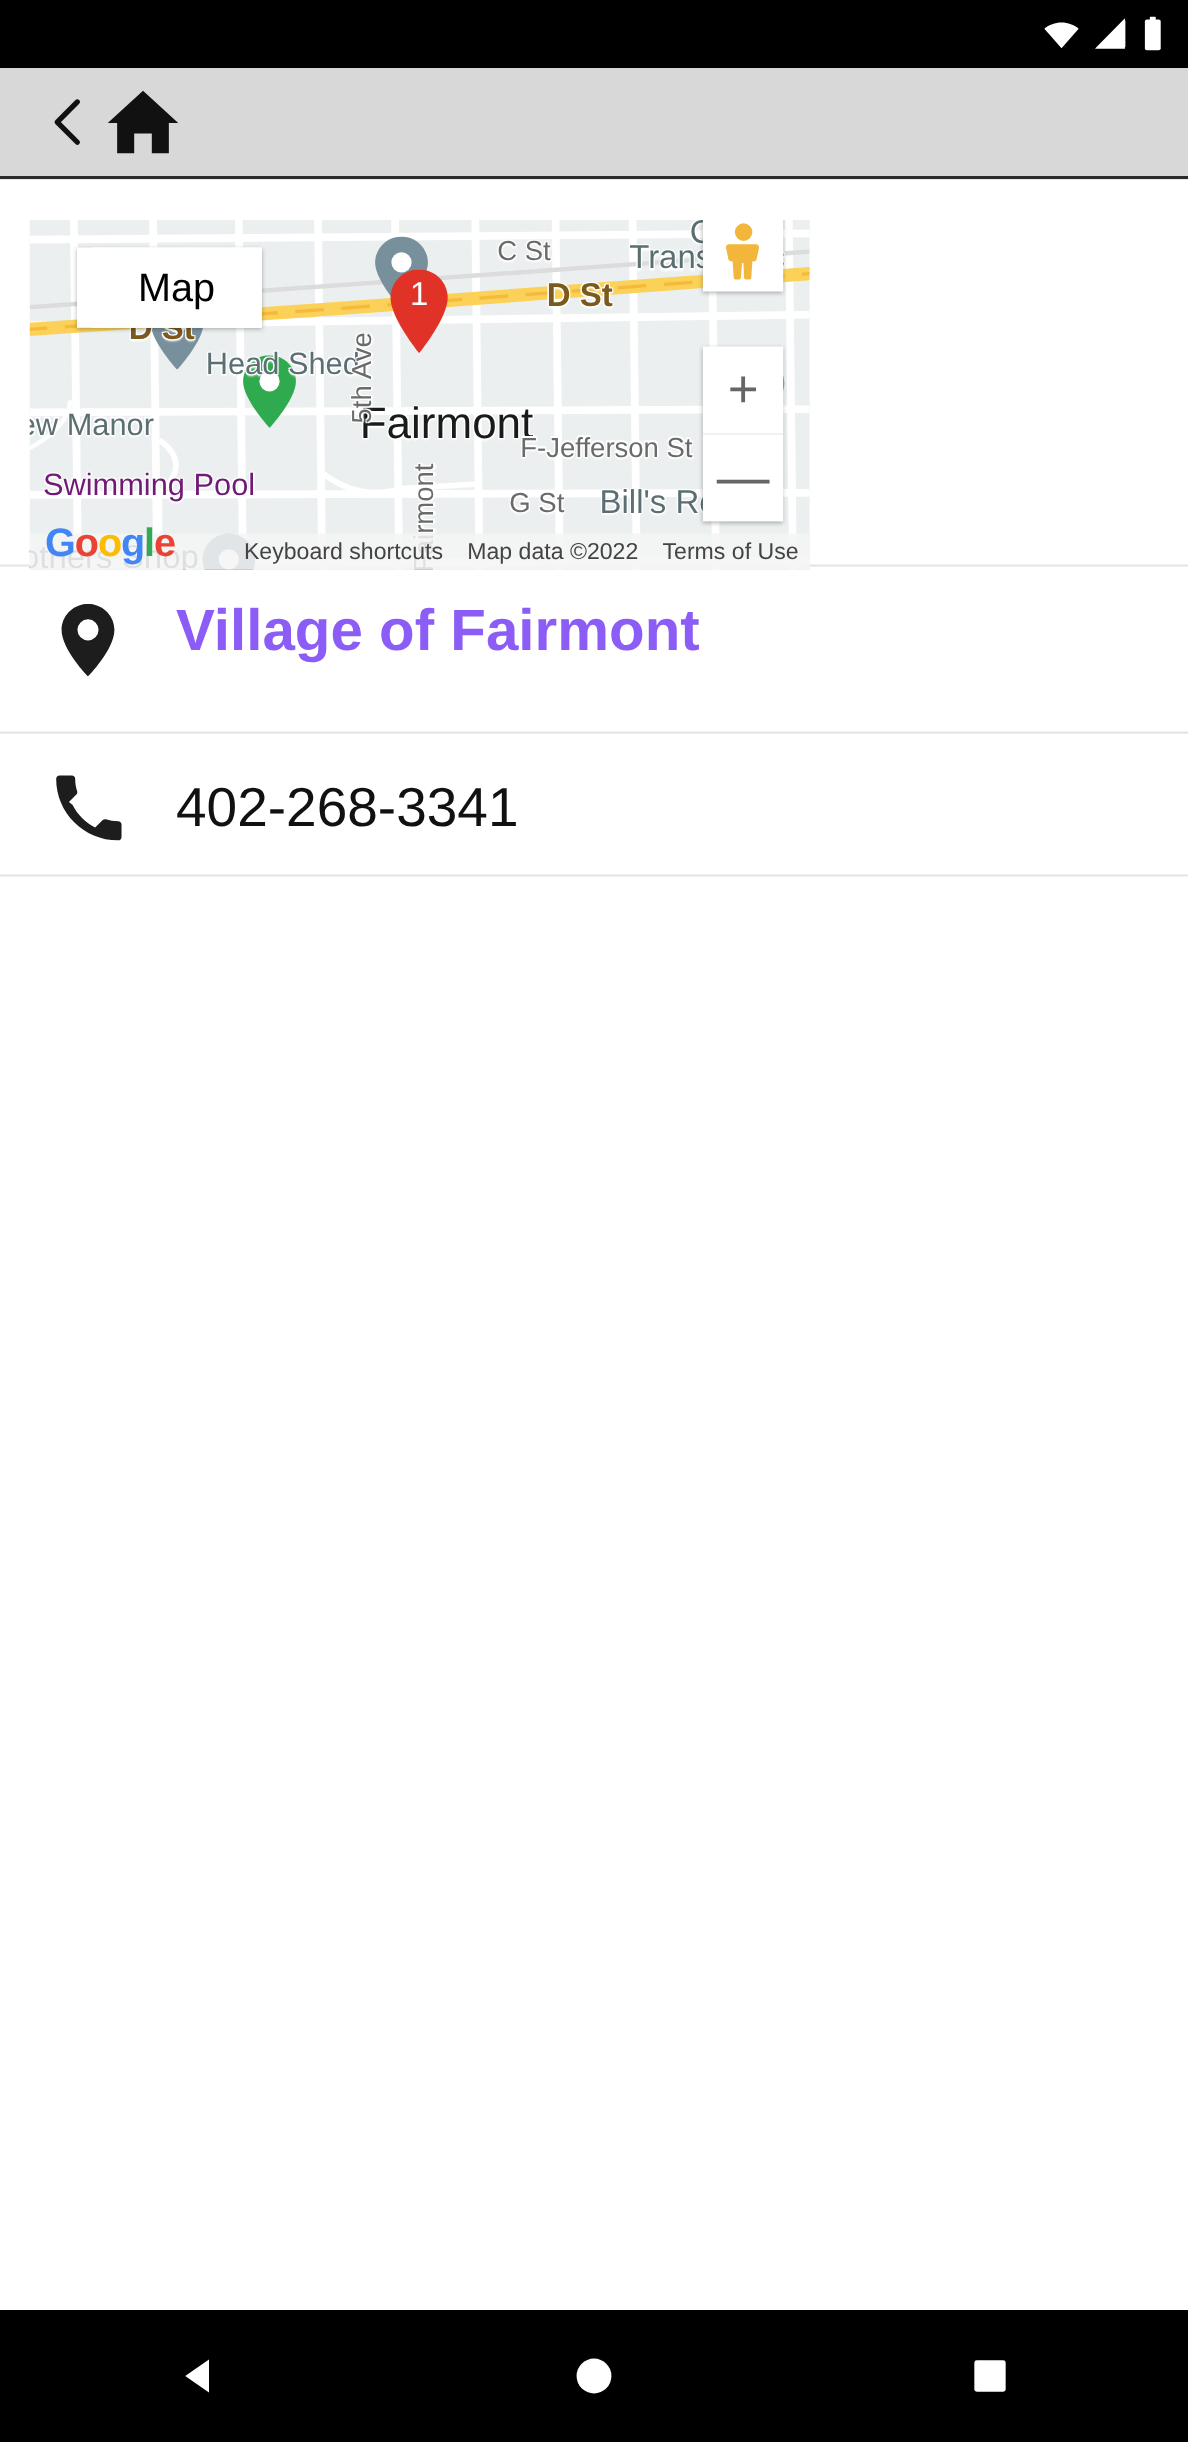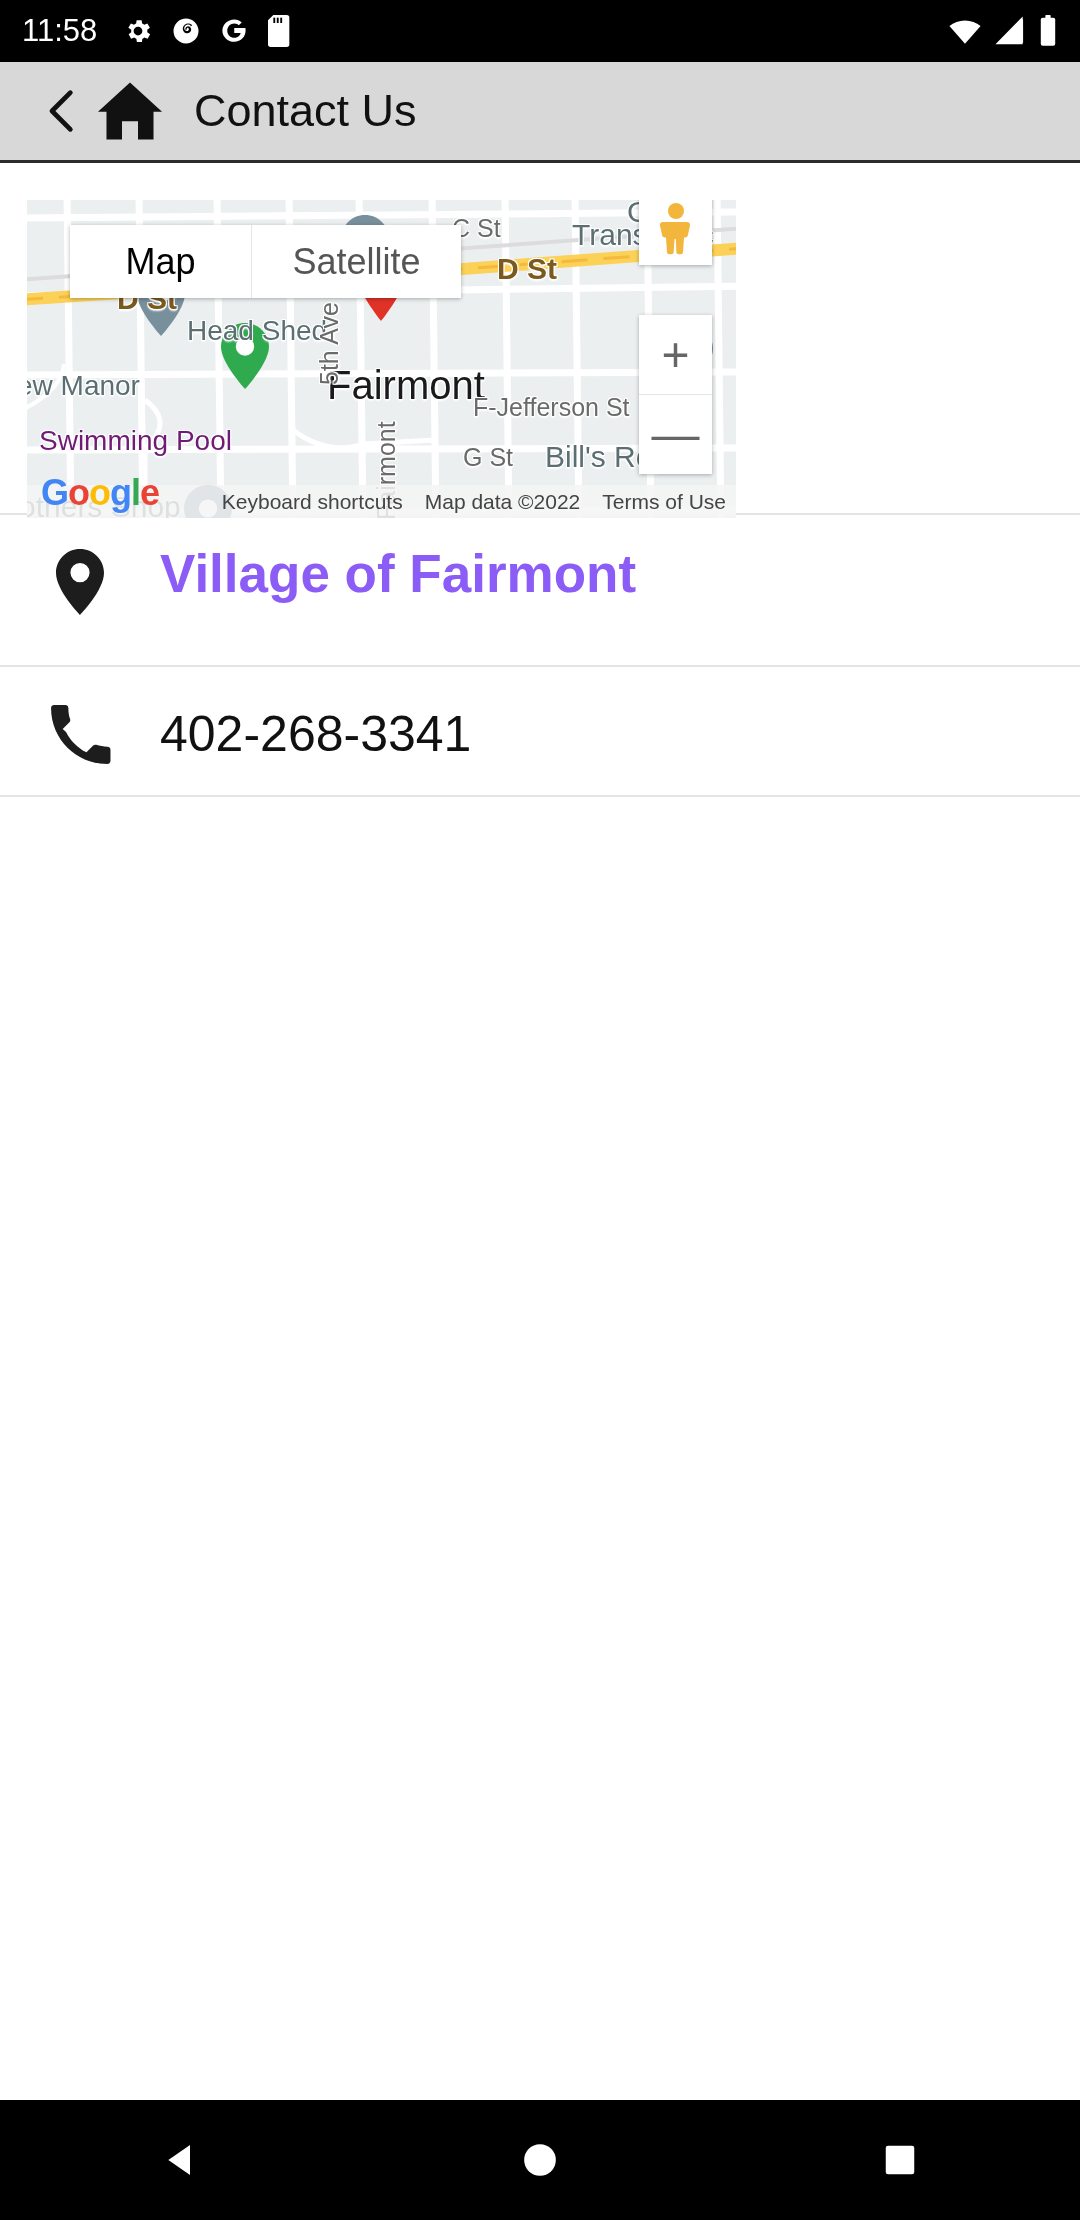--- a/index.html
+++ b/index.html
@@ -134,46 +134,20 @@
   .navbar{
     position:absolute;left:0;bottom:0;width:1080px;height:120px;
     background:#000;display:flex;align-items:center;justify-content:space-around;
   }
   .navbar .nb{display:flex;align-items:center;justify-content:center;width:120px;height:120px;}
 </style>
 </head>
 <body>
 
 <div class="status-bar">
-  <div class="sb-left">
-    <span class="sb-time">11:58</span>
-    <span class="sb-ico">
-      <svg width="30" height="30" viewBox="0 0 24 24" fill="#fff">
-          <path d="M19.4 13a7.6 7.6 0 000-2l2.1-1.6-2-3.5-2.5 1a7.7 7.7 0 00-1.7-1l-.4-2.6h-4l-.4 2.6c-.6.3-1.2.6-1.7 1l-2.5-1-2 3.5L6.6 11a7.6 7.6 0 000 2l-2.1 1.6 2 3.5 2.5-1c.5.4 1.1.7 1.7 1l.4 2.6h4l.4-2.6c.6-.3 1.2-.6 1.7-1l2.5 1 2-3.5-2.3-1.6zM12 15.5A3.5 3.5 0 1112 8.5a3.5 3.5 0 010 7z"></path>
-        </svg>
-    </span>
-    <span class="sb-ico">
-      <svg width="30" height="30" viewBox="0 0 24 24" fill="#fff">
-          <path d="M12 2a10 10 0 100 20 10 10 0 000-20zm3.6 5.3c-1.6-.8-3.6-.4-4.6 1-.7 1-.5 2.3.3 3.1.7.7 1.9.8 2.6.1.5-.5.5-1.3.1-1.8-.3-.4-.9-.4-1.2-.1a.6.6 0 00-.1.8l-.9.9a1.9 1.9 0 01.3-2.5c1-.9 2.6-.8 3.5.3.9 1.2.7 2.9-.5 3.9-1.4 1.2-3.6 1-4.8-.5-1.4-1.7-1.1-4.2.7-5.6 1.8-1.4 4.4-1.2 6 .5l-1.4.9z"></path>
-        </svg>
-    </span>
-    <span class="sb-ico">
-      <svg width="30" height="32" viewBox="0 0 24 24" fill="#fff">
-          <path d="M12.2 10.4v3.1h5.1c-.2 1.3-1.6 3.9-5.1 3.9-3.1 0-5.6-2.6-5.6-5.7s2.5-5.7 5.6-5.7c1.8 0 2.9.7 3.6 1.4l2.4-2.3C16.6 3.7 14.6 2.8 12.2 2.8 6.9 2.8 2.7 7 2.7 11.7s4.2 8.9 9.5 8.9c5.5 0 9.1-3.9 9.1-9.3 0-.6-.1-1.1-.2-1.6h-8.9z"></path>
-        </svg>
-    </span>
-    <span class="sb-ico">
-      <svg width="26" height="32" viewBox="0 0 18 24" fill="#fff">
-          <path d="M4 0h10a2 2 0 012 2v20a2 2 0 01-2 2H2a2 2 0 01-2-2V4l4-4z"></path>
-          <rect x="4" y="2" width="1.4" height="4" fill="#000"></rect>
-          <rect x="6.6" y="2" width="1.4" height="4" fill="#000"></rect>
-          <rect x="9.2" y="2" width="1.4" height="4" fill="#000"></rect>
-        </svg>
-    </span>
-  </div>
   <div class="sb-right">
     <span class="sb-ico">
       <svg width="34" height="30" viewBox="0 0 24 20" fill="#fff">
           <path d="M12 19L1 6.5C4 4 7.8 2.5 12 2.5S20 4 23 6.5L12 19z"></path>
         </svg>
     </span>
     <span class="sb-ico">
       <svg width="32" height="30" viewBox="0 0 22 20" fill="none">
           <path d="M20 1.5V18H3.5L20 1.5z" fill="#fff"></path>
           <path d="M2.2 18.6L19.2 1.3v17.3H2.2z" fill="#fff" stroke="#fff" stroke-width="1"></path>
@@ -193,21 +167,20 @@
   <div class="back">
     <svg width="44" height="52" viewBox="0 0 24 28" fill="none" stroke="#111" stroke-width="2.6" stroke-linecap="round" stroke-linejoin="round">
       <polyline points="16,4 6,14 16,24"></polyline>
     </svg>
   </div>
   <div class="home">
     <svg width="70" height="62" viewBox="0 0 26 24" fill="#111">
       <path d="M13 1L0.6 12.3h3.3V23h6v-7h6.2v7h6V12.3h3.3L13 1z"></path>
     </svg>
   </div>
-  <div class="title">Contact Us</div>
 </div>
 
 <div class="map-wrap">
   <div class="map">
 
     <svg width="709" height="318" viewBox="0 0 709 318">
       <rect width="709" height="318" fill="#eceff0"></rect>
       <g stroke="#ffffff" stroke-width="7" fill="none">
 
         <line x1="-10" y1="18" x2="719" y2="12"></line>
@@ -234,21 +207,20 @@
       <path d="M-10 100 L260 82 L719 48" stroke="#fbd157" stroke-width="12" fill="none"></path>
       <path d="M-10 100 L260 82 L719 48" stroke="#f5b93d" stroke-width="3" fill="none" stroke-dasharray="26 16"></path>
 
       <path d="M118 200 q30 22 0 48 l0 70" stroke="#fff" stroke-width="5" fill="none"></path>
       <path d="M266 230 q34 26 72 14 l70 -4" stroke="#fff" stroke-width="5" fill="none"></path>
       <path d="M-5 210 q40 -20 42 -46" stroke="#fff" stroke-width="4" fill="none"></path>
     </svg>
 
     <div class="map-toggle">
       <div class="mt-map">Map</div>
-      <div class="mt-sat">Satellite</div>
     </div>
 
     <div class="pegman">
       <svg width="40" height="56" viewBox="0 0 20 28">
         <circle cx="10" cy="5" r="4" fill="#f2b63c"></circle>
         <path d="M4.4 10.5h11.2c.9 0 1.6.8 1.4 1.7l-1.1 5.1c-.1.6-.7 1-1.3 1h-.6l-.5 7.3c0 .6-.5 1-1.1 1h-1.1c-.6 0-1-.4-1.1-1L9.9 19H9.3l-.5 6.6c0 .6-.5 1-1.1 1H6.6c-.6 0-1.1-.4-1.1-1L5 18.3h-.6c-.6 0-1.2-.4-1.3-1l-1.1-5.1c-.2-.9.5-1.7 1.4-1.7z" fill="#f2b63c"></path>
       </svg>
     </div>
 
     <div class="zoomctl">

